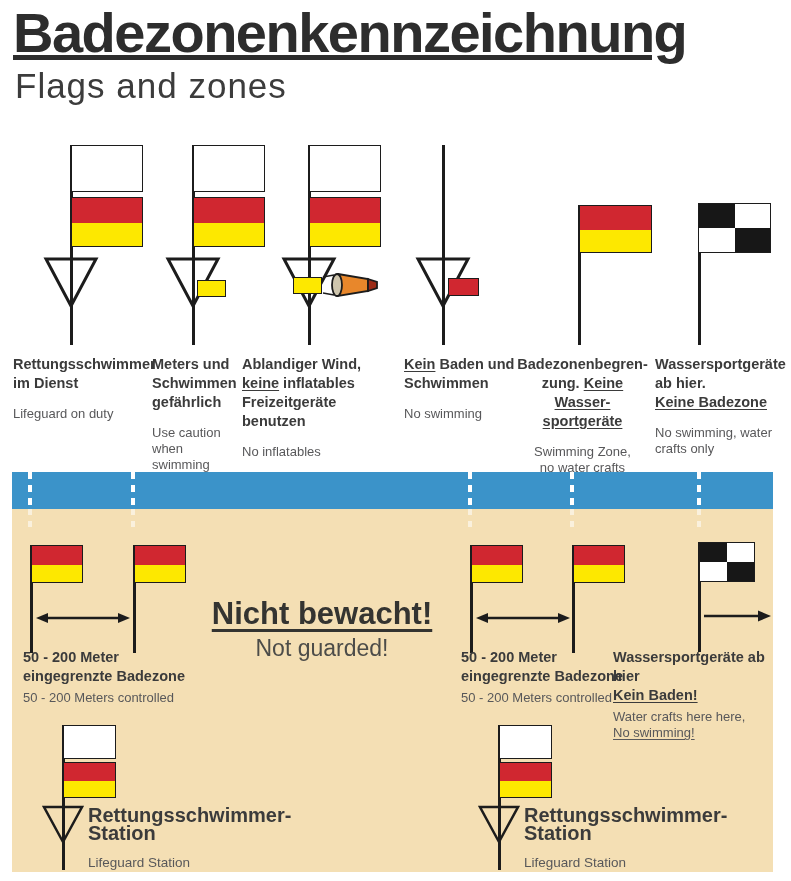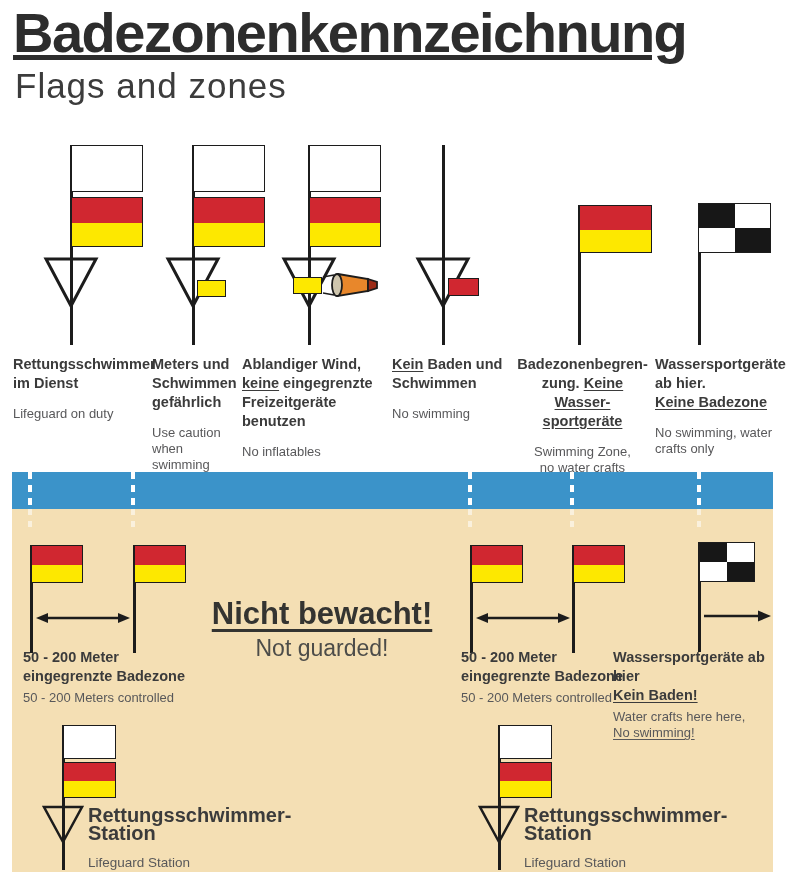--- a/index.html
+++ b/index.html
@@ -184,25 +184,25 @@
 
   <div class="legend-col" style="left:152px; width:92px;">
     <div class="de">Meters und
 Schwimmen
 gefährlich</div>
     <div class="en">Use caution
 when swimming</div>
   </div>
 
   <div class="legend-col" style="left:242px; width:155px;">
-    <div class="de"><span>Ablandiger Wind,</span><br><span class="u">keine</span><span> eingegrenzte</span><br><span>Freizeitgeräte benutzen</span></div>
+    <div class="de"><span>Ablandiger Wind,</span><br><span class="u">keine</span><span> inflatables</span><br><span>Freizeitgeräte benutzen</span></div>
     <div class="en">No inflatables</div>
   </div>
 
-  <div class="legend-col" style="left:392px; width:115px;">
+  <div class="legend-col" style="left:404px; width:115px;">
     <div class="de"><span class="u">Kein</span><span> Baden und
 Schwimmen</span></div>
     <div class="en">No swimming</div>
   </div>
 
   <div class="legend-col" style="left:515px; width:135px;text-align:center;">
     <div class="de"><span>Badezonenbegren-</span><br><span>zung. </span><span class="u">Keine Wasser-</span><br><span class="u">sportgeräte</span></div>
     <div class="en">Swimming Zone,
 no water crafts</div>
   </div>

